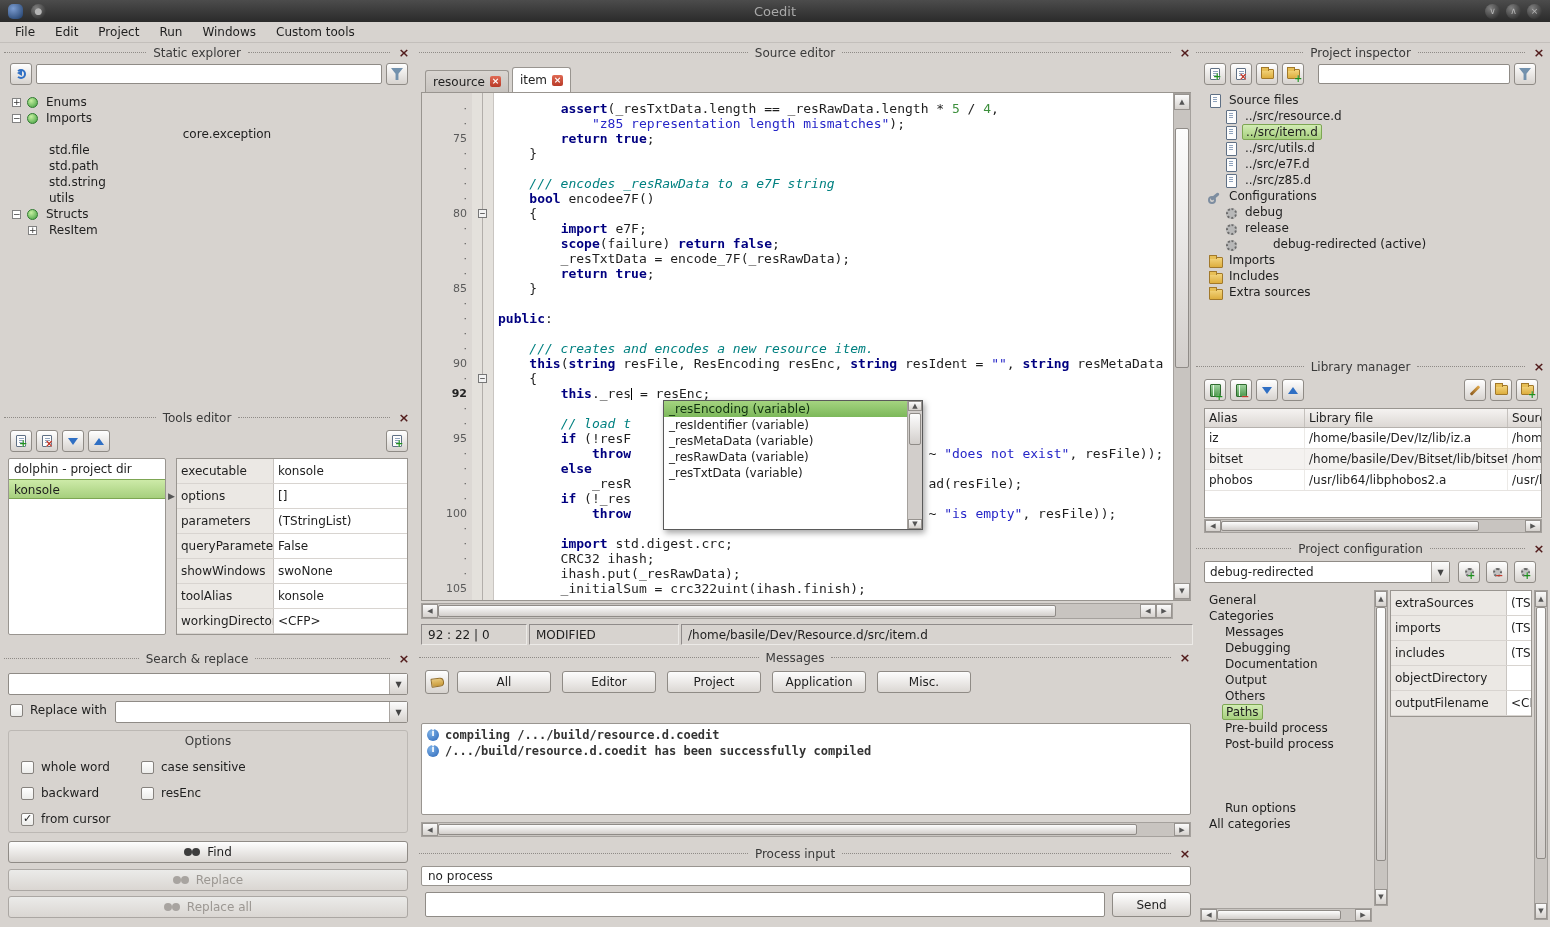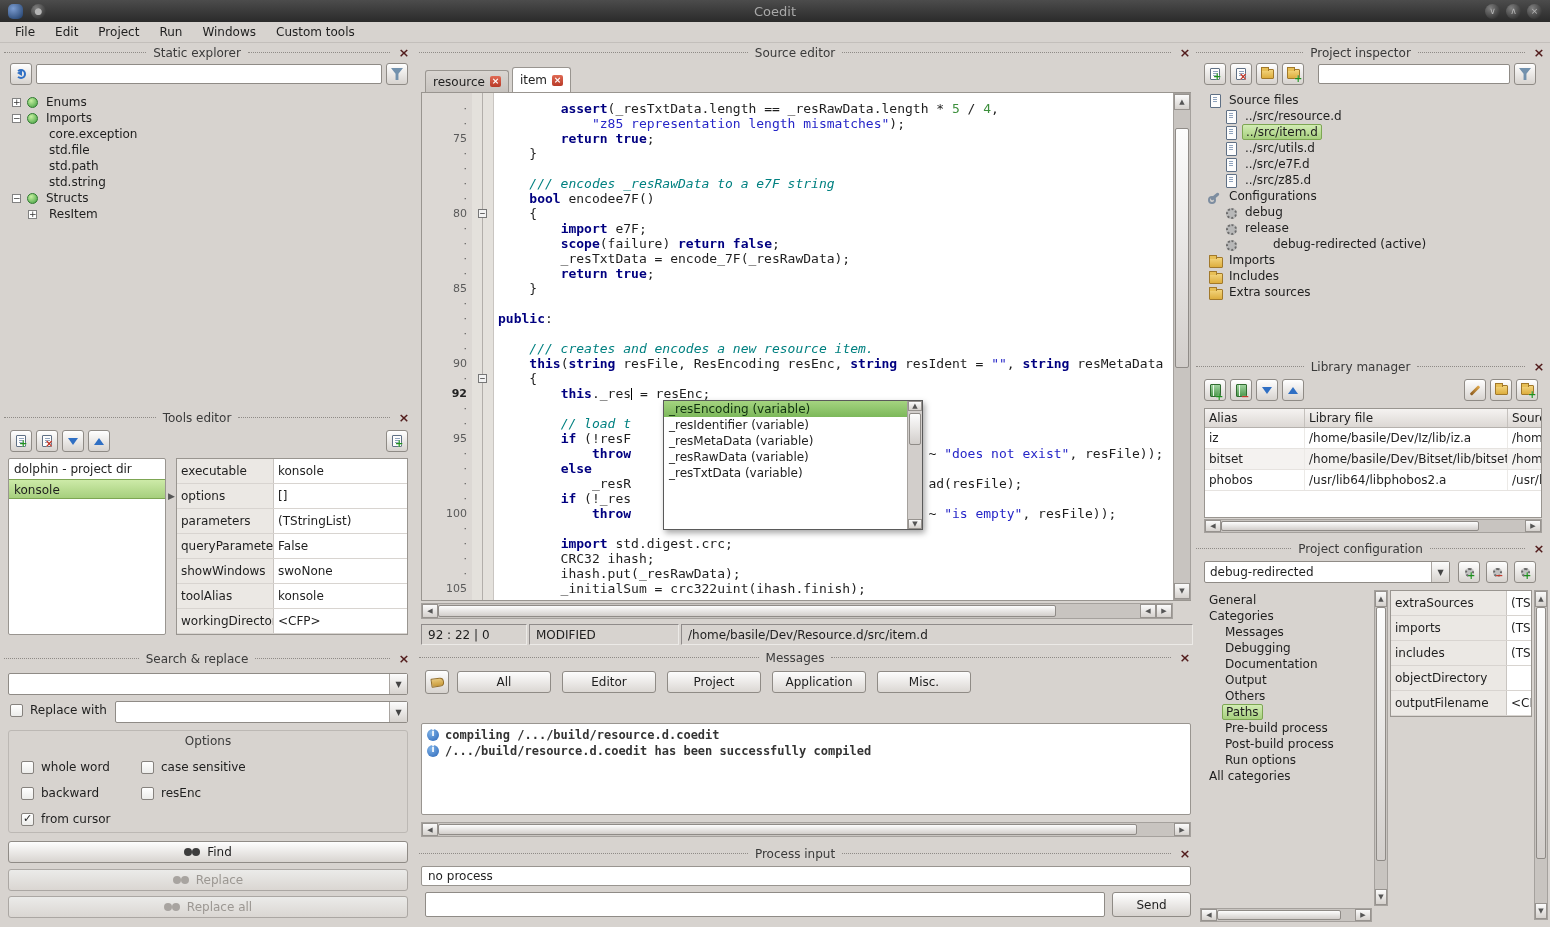--- a/index.html
+++ b/index.html
@@ -177,21 +177,21 @@
       <span class="tico ic-orb"></span>
       <span class="tlab">Enums</span>
     </div>
 
     <div class="trow" style="padding-left: 4px;">
       <span class="texp">−</span>
       <span class="tico ic-orb"></span>
       <span class="tlab">Imports</span>
     </div>
 
-    <div class="trow" style="padding-left: 20px;">
+    <div class="trow" style="padding-left: 20px; justify-content: center;">
       <span class="texp noexp"></span>
       <span class="tico ic-none"></span>
       <span class="tlab">core.exception</span>
     </div>
 
     <div class="trow" style="padding-left: 20px;">
       <span class="texp noexp"></span>
       <span class="tico ic-none"></span>
       <span class="tlab">std.file</span>
     </div>
@@ -201,20 +201,25 @@
       <span class="tico ic-none"></span>
       <span class="tlab">std.path</span>
     </div>
 
     <div class="trow" style="padding-left: 20px;">
       <span class="texp noexp"></span>
       <span class="tico ic-none"></span>
       <span class="tlab">std.string</span>
     </div>
 
+    <div class="trow" style="padding-left: 20px;">
+      <span class="texp noexp"></span>
+      <span class="tico ic-none"></span>
+      <span class="tlab">utils</span>
+    </div>
 
     <div class="trow" style="padding-left: 4px;">
       <span class="texp">−</span>
       <span class="tico ic-orb"></span>
       <span class="tlab">Structs</span>
     </div>
 
     <div class="trow" style="padding-left: 20px;">
       <span class="texp">+</span>
       <span class="tico ic-none"></span>
@@ -700,21 +705,21 @@
     </div>
 
     <div class="trow" style="padding-left: 22px;">
       <span class="tlab">Pre-build process</span>
     </div>
 
     <div class="trow" style="padding-left: 22px;">
       <span class="tlab">Post-build process</span>
     </div>
 
-    <div class="trow" style="padding-left: 22px;">
+    <div class="trow" style="padding-left: 22px; margin-top: 48px;">
       <span class="tlab">Run options</span>
     </div>
 
     <div class="trow" style="padding-left: 6px;">
       <span class="tlab">All categories</span>
     </div>
   </div>
 <div class="vscroll" style="left:1374px;top:590px;width:14px;height:316px">
   <span class="sbtn">▲</span>
   <span class="strack">

